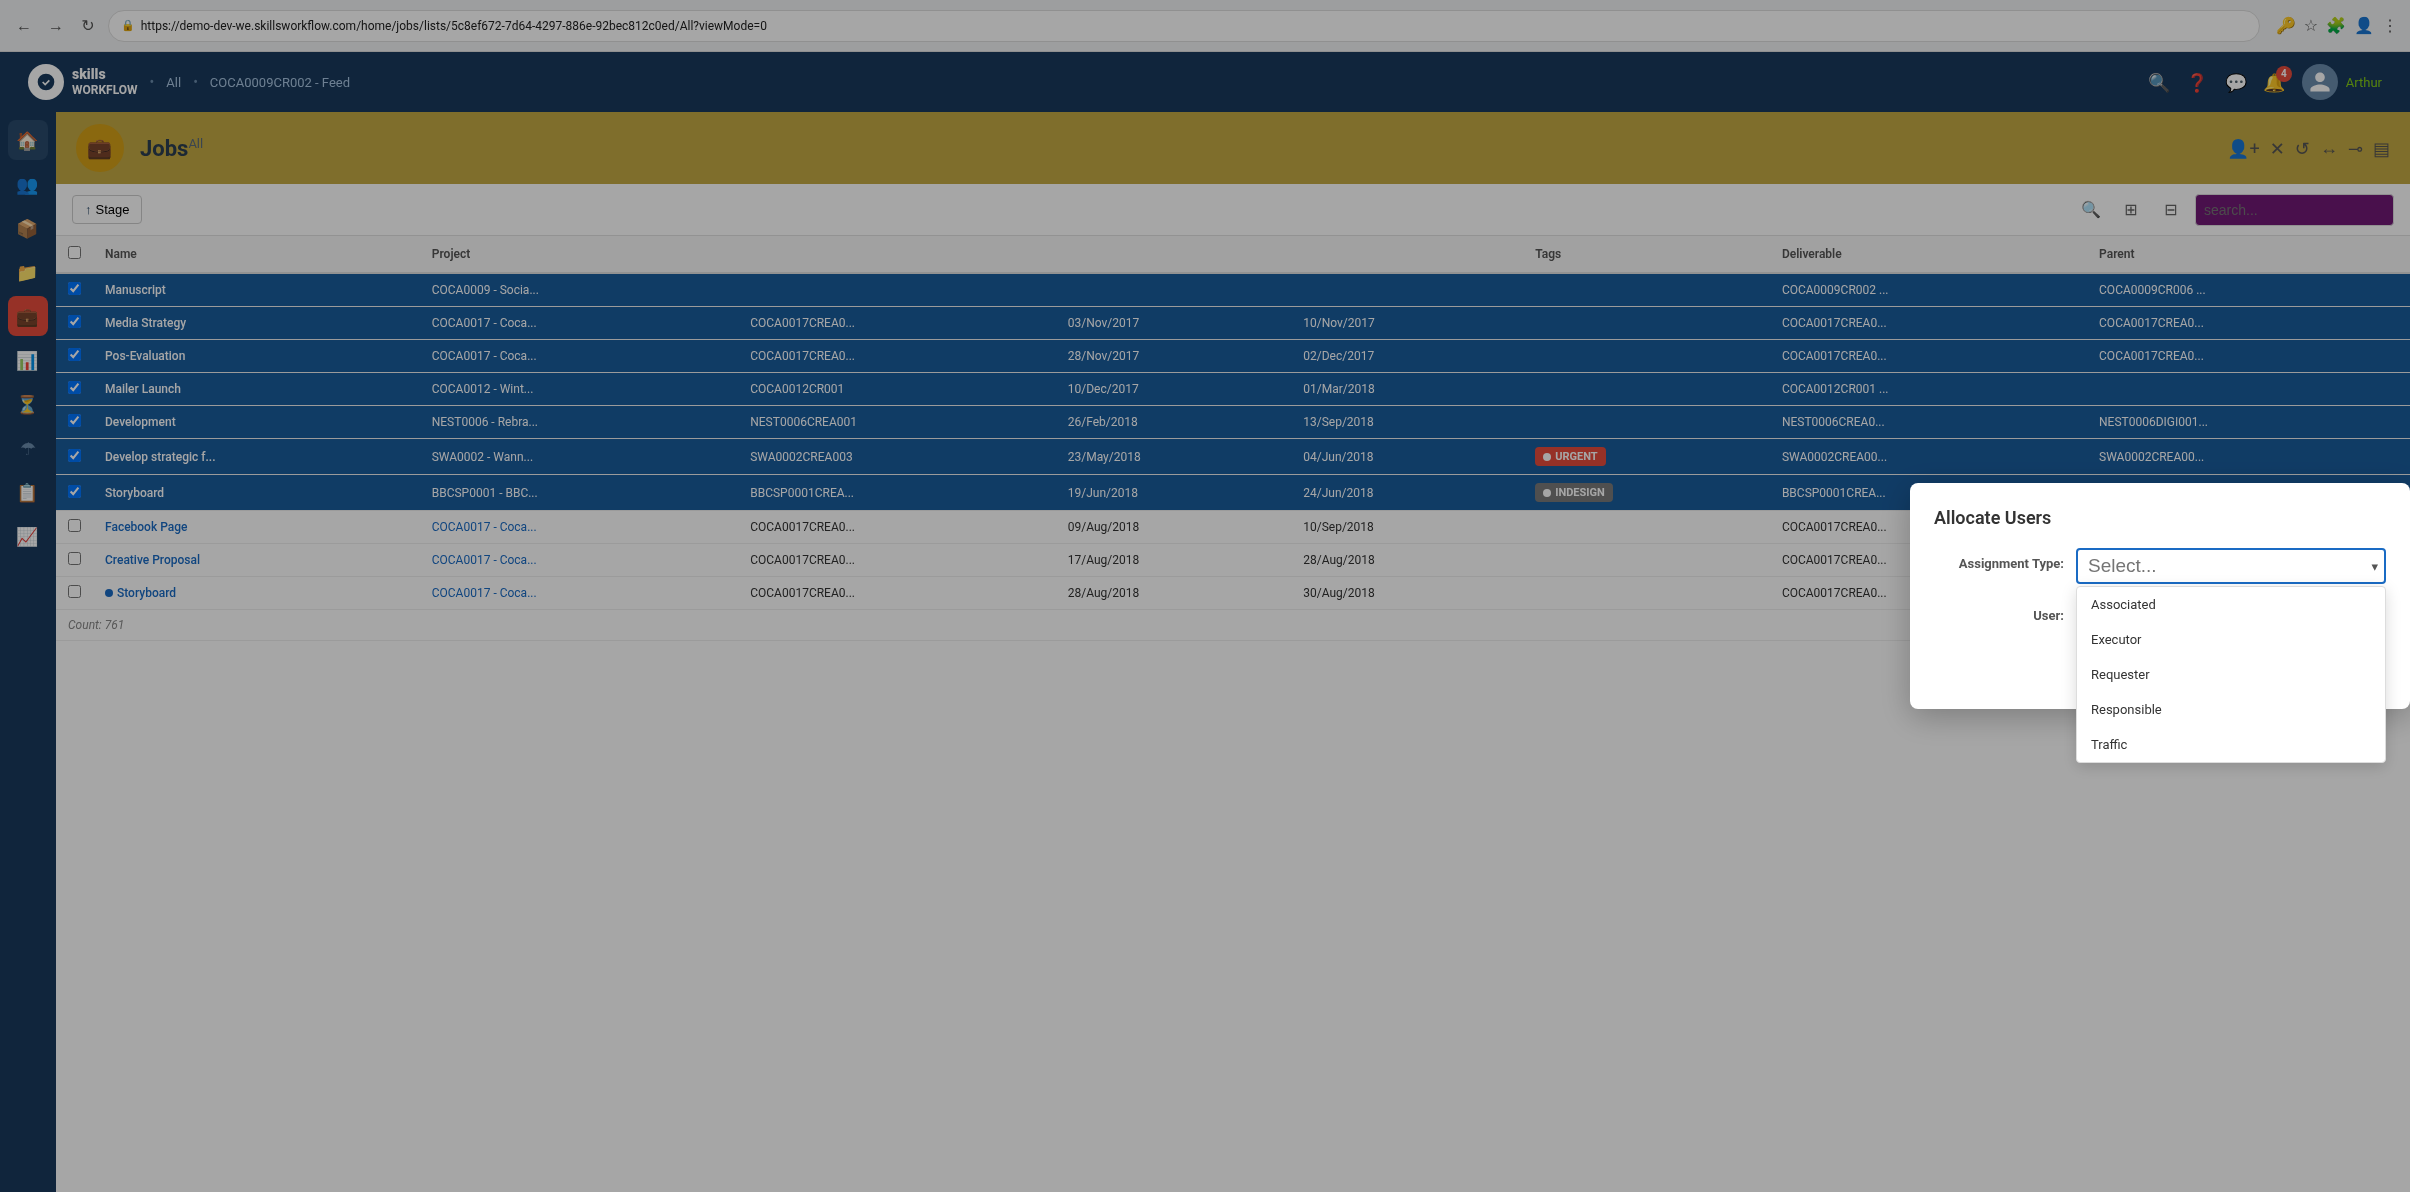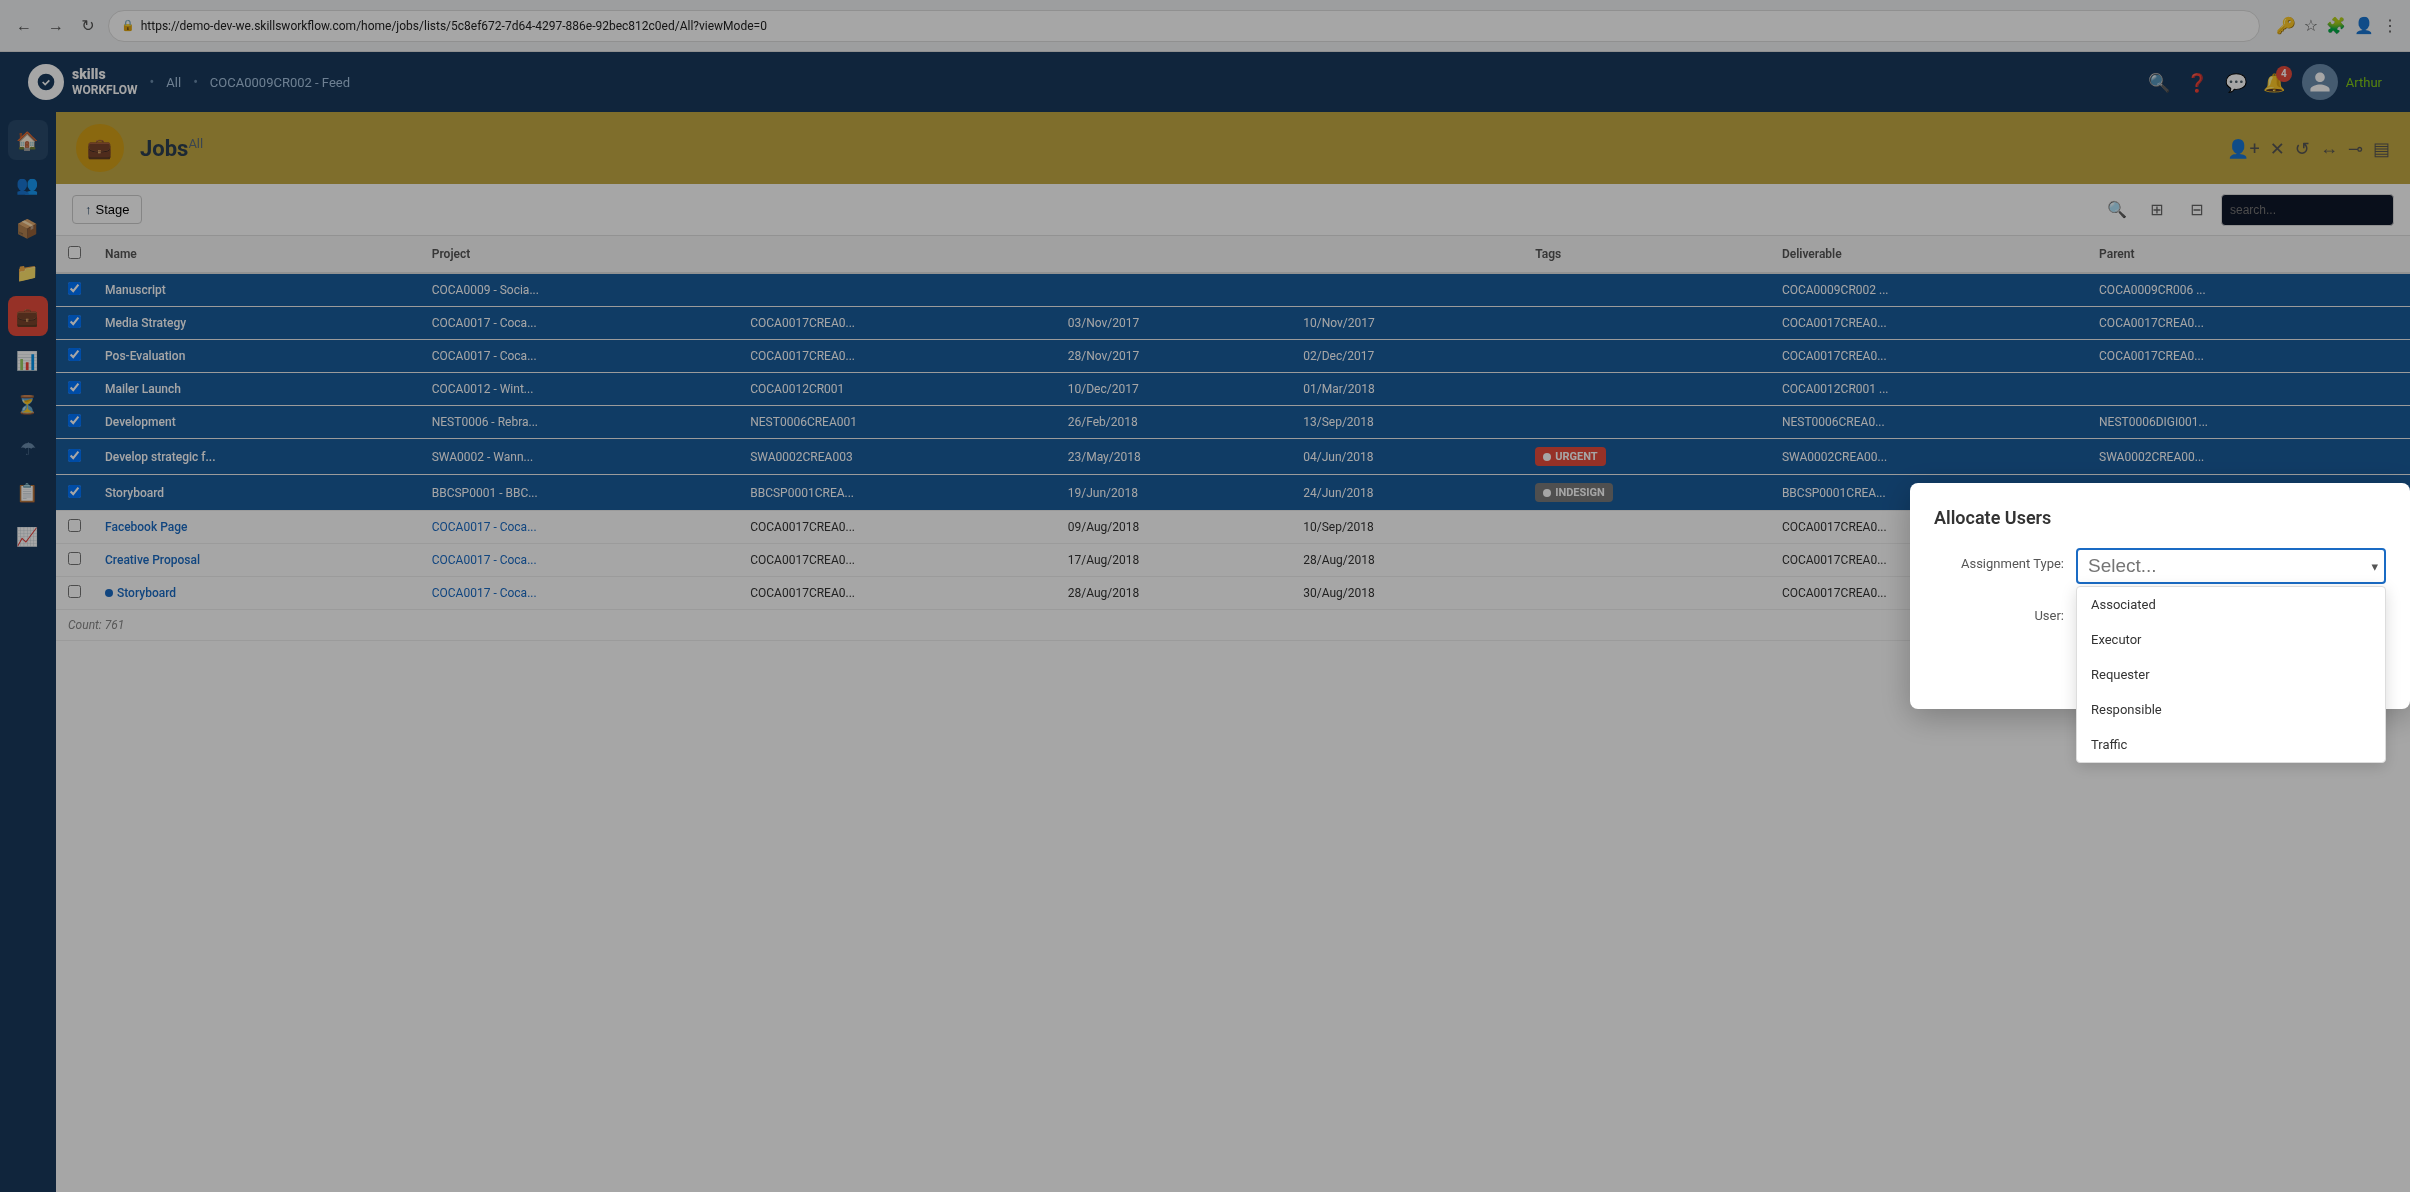--- a/index.html
+++ b/index.html
@@ -158,24 +158,24 @@
     .toolbar-icon-btn {
       width: 32px; height: 32px;
       display: flex; align-items: center; justify-content: center;
       color: #666; font-size: 16px; cursor: pointer; border-radius: 4px;
     }
     .search-box {
       height: 32px;
       border: 1px solid #ddd;
       border-radius: 4px;
       padding: 0 8px;
-      font-size: 12px;
+      font-size: 14px;
       color: #999;
       min-width: 160px;
-      background: #0f172a;
+      background: #701a75;
     }
 
     
     .table-container { flex: 1; overflow: auto; background: white; }
     table { width: 100%; border-collapse: collapse; }
     thead th {
       background: #f8f8f8;
       border-bottom: 2px solid #e0e0e0;
       padding: 10px 12px;
       text-align: left;
@@ -224,21 +224,21 @@
     .modal {
       background: white;
       border-radius: 8px;
       box-shadow: 0 8px 32px rgba(0,0,0,0.25);
       width: 500px;
       padding: 24px;
       position: relative;
     }
     .modal-title { font-size: 18px; font-weight: 600; color: #333; margin-bottom: 20px; }
     .modal-row { display: flex; align-items: flex-start; margin-bottom: 16px; gap: 12px; }
-    .modal-label { width: 130px; text-align: right; font-size: 13px; color: #555; padding-top: 8px; font-weight: 400; }
+    .modal-label { width: 130px; text-align: right; font-size: 13px; color: #555; padding-top: 8px; font-weight: 700; }
     .modal-field { flex: 1; }
     .select-wrapper { position: relative; }
     .select-input {
       width: 100%;
       height: 36px;
       border: 2px solid #1a6bc4;
       border-radius: 4px;
       padding: 0 30px 0 10px;
       font-size: 19px;
       appearance: none;

